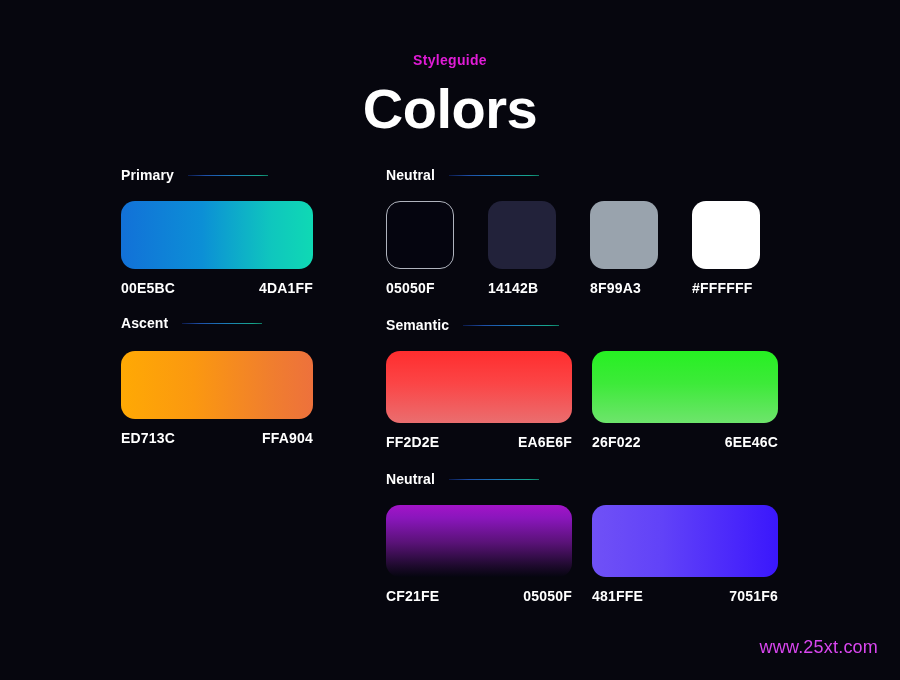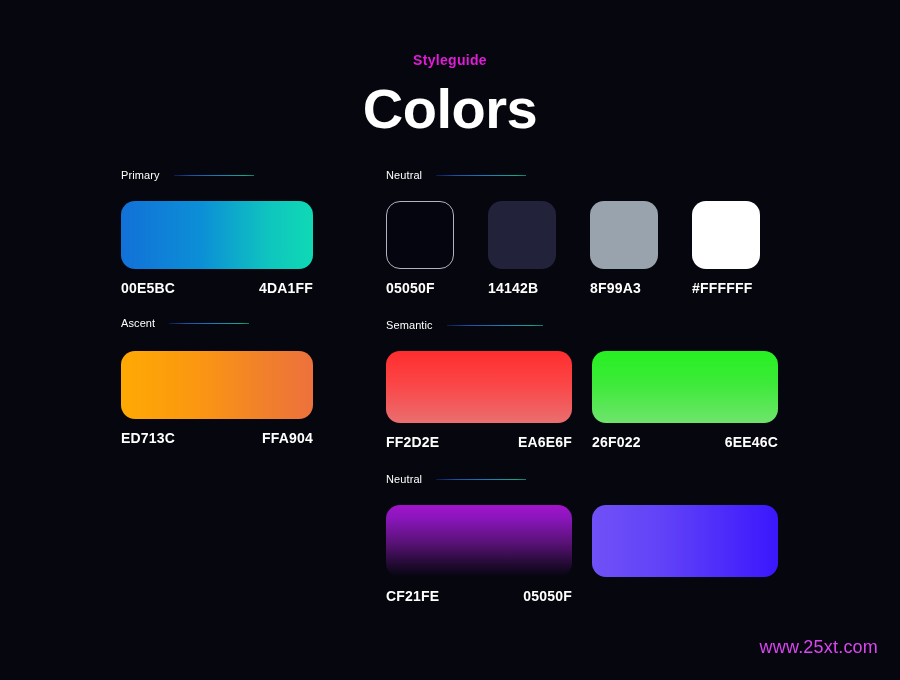--- a/index.html
+++ b/index.html
@@ -63,22 +63,22 @@
   }
 
   
   .section-head {
     display: flex;
     align-items: center;
     height: 14px;
   }
 
   .section-label {
-    font-size: 11px;
-    font-weight: normal;
+    font-size: 14px;
+    font-weight: bold;
     color: #ffffff;
     letter-spacing: 0.1px;
     white-space: nowrap;
   }
 
   .rule {
     height: 1px;
     margin-left: 14px;
     flex: 0 0 auto;
     background: linear-gradient(90deg, #0b1a4a 0%, #1d4fa8 22%, #1b7bb8 55%, #16a58c 88%, #0d7a66 100%);
@@ -269,20 +269,24 @@
       <div class="pair-row">
         <div class="pair-item">
           <div class="pair-swatch" style="background:linear-gradient(to bottom,#A314C9 0%,#8A16BC 18%,#5A1278 52%,#1D0A2C 85%,#05050F 100%);"></div>
           <div class="hexrow">
             <span class="hex">CF21FE</span>
             <span class="hex">05050F</span>
           </div>
         </div>
         <div class="pair-item">
           <div class="pair-swatch" style="background:linear-gradient(to right,#7051F6 0%,#6142F8 38%,#4926FB 78%,#3A17FC 100%);"></div>
+          <div class="hexrow">
+            <span class="hex">481FFE</span>
+            <span class="hex">7051F6</span>
+          </div>
         </div>
       </div>
     </div>
 
   </div>
 </div>
 
 <div class="watermark">www.25xt.com</div>
 
 </body></html>

